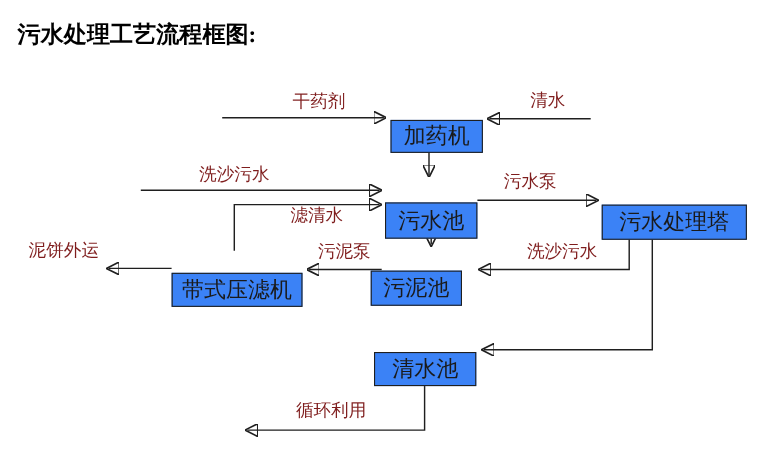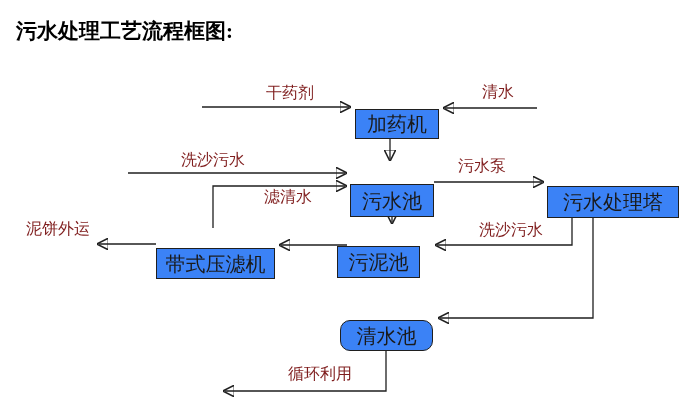--- a/index.html
+++ b/index.html
@@ -53,24 +53,25 @@
     <path d="M156,244 H99" marker-end="url(#arr)"></path>
     <path d="M593,199 V318 H440" marker-end="url(#arr)"></path>
     <path d="M386,332 V391 H225" marker-end="url(#arr)"></path>
   </svg>
 
   <div class="node" style="left:355px; top:89px;  width:84px;  height:30px;">加药机</div>
   <div class="node" style="left:350px; top:164px; width:84px;  height:33px;">污水池</div>
   <div class="node" style="left:547px; top:166px; width:132px; height:32px;">污水处理塔</div>
   <div class="node" style="left:337px; top:226px; width:83px;  height:32px;">污泥池</div>
   <div class="node" style="left:156px; top:228px; width:119px; height:31px;">带式压滤机</div>
-  <div class="node" style="left:340px; top:300px; width:93px;  height:31px;border-radius:10px;">清水池</div>
+  <div class="node" style="left:340px; top:300px; width:93px;  height:31px;">清水池</div>
 
   <div class="flow-label" style="left:290px; top:85px;">干药剂</div>
   <div class="flow-label" style="left:498px; top:84px;">清水</div>
   <div class="flow-label" style="left:213px; top:152px;">洗沙污水</div>
   <div class="flow-label" style="left:288px; top:189px;">滤清水</div>
   <div class="flow-label" style="left:482px; top:158px;">污水泵</div>
   <div class="flow-label" style="left:511px; top:222px;">洗沙污水</div>
+  <div class="flow-label" style="left:313px; top:222px;">污泥泵</div>
   <div class="flow-label" style="left:58px;  top:221px;">泥饼外运</div>
-  <div class="flow-label" style="left:301px; top:366px;margin-left:19px;">循环利用</div>
+  <div class="flow-label" style="left:301px; top:366px;">循环利用</div>
 
 </div>
 
 </body></html>

